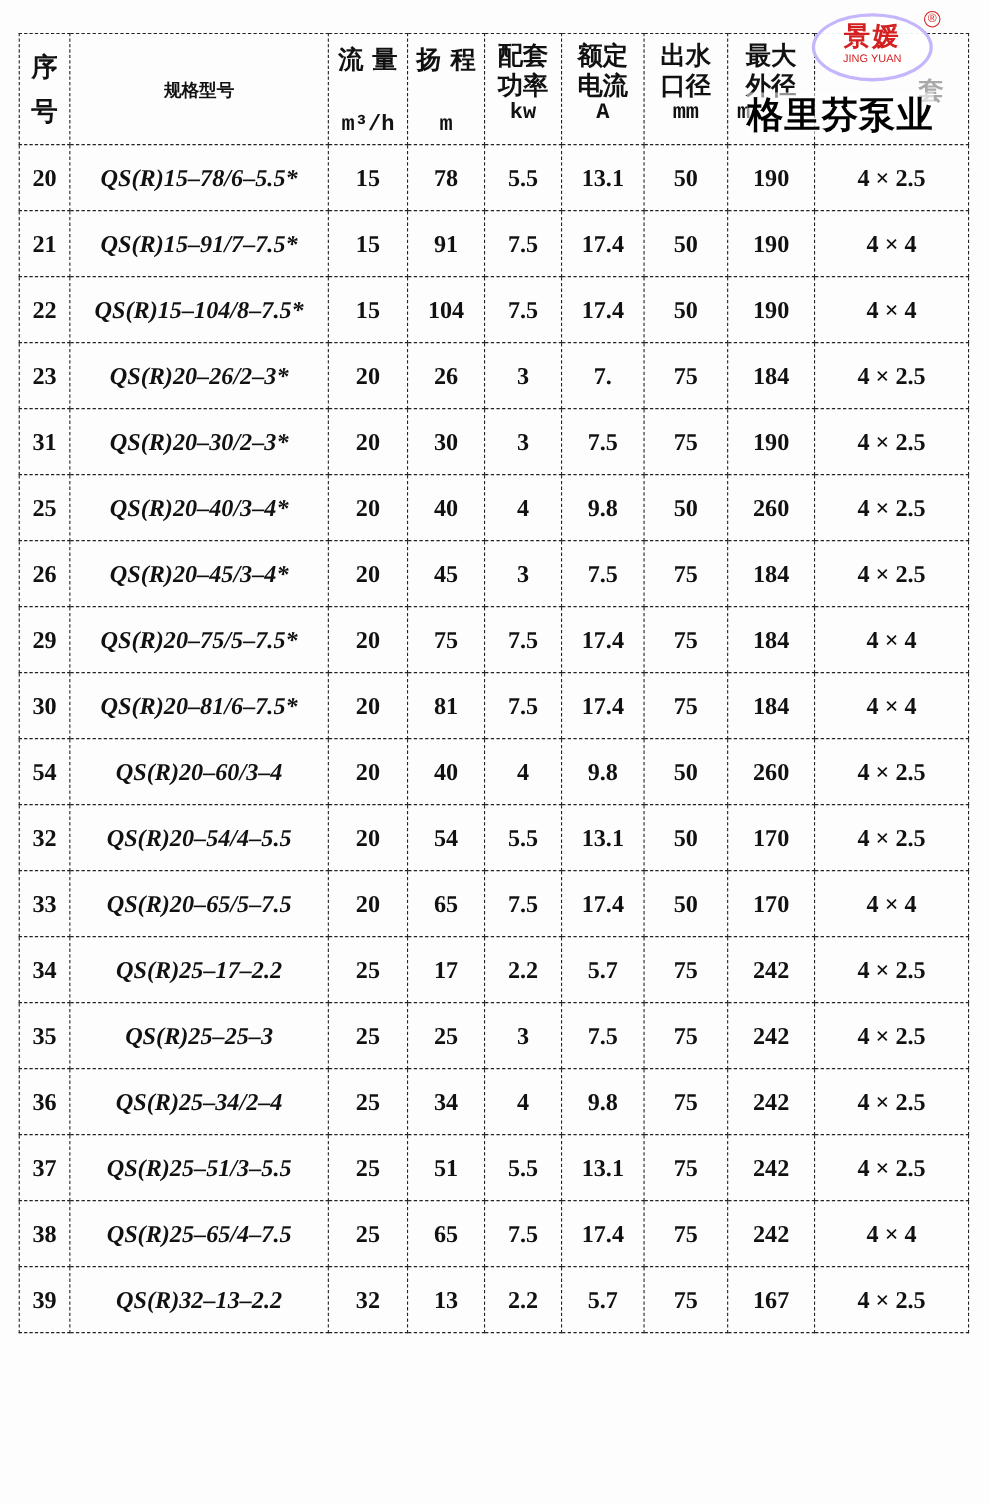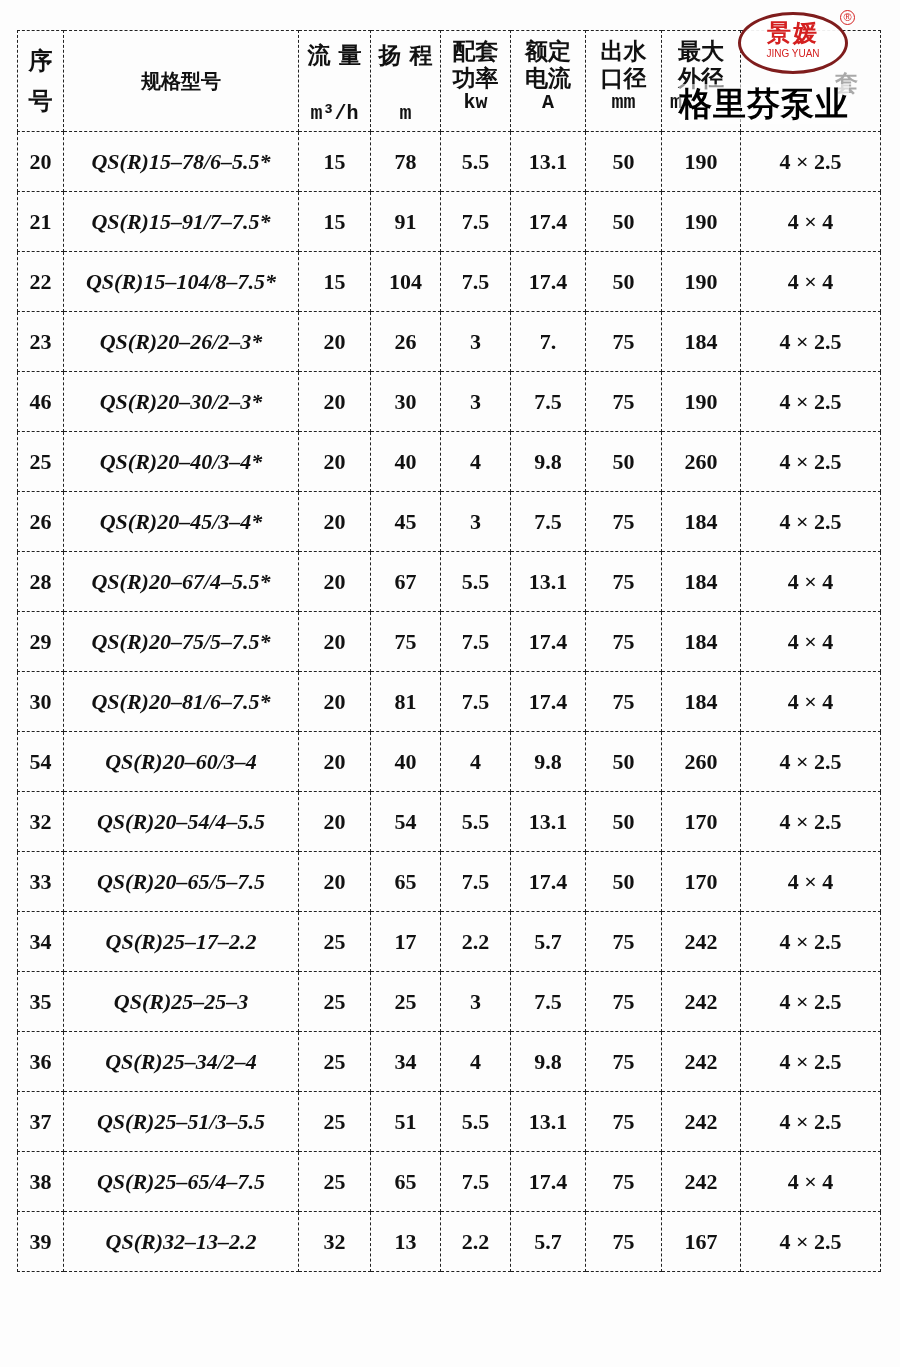--- a/index.html
+++ b/index.html
@@ -13,21 +13,21 @@
   table.spec td { height: 59px; }
   col.c0 { width: 46px; } col.c1 { width: 235px; } col.c2 { width: 72px; } col.c3 { width: 70px; }
   col.c4 { width: 70px; } col.c5 { width: 75px; } col.c6 { width: 76px; } col.c7 { width: 79px; } col.c8 { width: 140px; }
   td.model { text-align: left; padding-left: 7px; white-space: nowrap; font-size: 22px; font-style: italic; }
   td.cable { text-align: left; padding-left: 18px; }
   .hcn { font-family: "DejaVu Serif", serif; font-size: 23px; font-weight: bold; line-height: 27px; display: block; }
   .hunit { font-family: Liberation Mono, monospace; font-size: 20px; font-weight: bold; display: block; }
   th .top { position: absolute; top: 10px; left: 0; right: 0; }
   th .bot { position: absolute; bottom: 6px; left: 0; right: 0; }
   th .stack { position: absolute; top: 6px; left: 0; right: 0; }
-  .logo { position: absolute; left: 738px; top: 12px; width: 110px; height: 62px; border: 3px solid #7f1d1d;
+  .logo { position: absolute; left: 738px; top: 12px; width: 110px; height: 62px; border: 3px solid #c4b5fd;
           border-radius: 50%; background: rgba(255,255,255,0.93); box-sizing: border-box; text-align: center; }
   .logo-cn { color: #d42020; font-family: "DejaVu Serif", serif; font-weight: bold; font-size: 24px;
              line-height: 30px; margin-top: 3px; display: block; letter-spacing: 2px; }
   .logo-en { color: #d42020; font-family: "Liberation Sans", sans-serif; font-size: 10px; display: block;
              line-height: 12px; }
   .reg { position: absolute; left: 840px; top: 10px; color: #d42020; font-family: "Liberation Sans", sans-serif;
          font-size: 11px; border: 1px solid #d42020; border-radius: 50%; width: 13px; height: 13px; line-height: 13px;
          text-align: center; }
   .watermark { position: absolute; left: 679px; top: 84px; font-family: "DejaVu Sans", sans-serif; font-weight: bold;
                font-size: 33px; color: #000; background: rgba(255,255,255,0.55); letter-spacing: 1px; line-height: 40px; }
@@ -49,21 +49,21 @@
         <col class="c7">
         <col class="c8">
     </colgroup>
     <thead>
       <tr>
         <th>
           <span class="hcn" style="font-size:24px;line-height:40px;">序</span>
           <span class="hcn" style="font-size:24px;line-height:40px;">号</span>
         </th>
         <th>
-          <span class="hcn" style="font-size:20px;">规格型号</span>
+          <span class="hcn" style="font-size:16px;">规格型号</span>
         </th>
         <th>
           <span class="hcn top">流 量</span>
           <span class="hunit bot">m³/h</span>
         </th>
         <th>
           <span class="hcn top">扬 程</span>
           <span class="hunit bot">m</span>
         </th>
         <th>
@@ -138,21 +138,21 @@
           <td class="model">QS(R)20–26/2–3*</td>
           <td>20</td>
           <td>26</td>
           <td>3</td>
           <td>7.</td>
           <td>75</td>
           <td>184</td>
           <td class="cable">4 × 2.5</td>
         </tr>
         <tr>
-          <td>46</td>
+          <td>31</td>
           <td class="model">QS(R)20–30/2–3*</td>
           <td>20</td>
           <td>30</td>
           <td>3</td>
           <td>7.5</td>
           <td>75</td>
           <td>190</td>
           <td class="cable">4 × 2.5</td>
         </tr>
         <tr>
@@ -169,31 +169,20 @@
         <tr>
           <td>26</td>
           <td class="model">QS(R)20–45/3–4*</td>
           <td>20</td>
           <td>45</td>
           <td>3</td>
           <td>7.5</td>
           <td>75</td>
           <td>184</td>
           <td class="cable">4 × 2.5</td>
-        </tr>
-        <tr>
-          <td>28</td>
-          <td class="model">QS(R)20–67/4–5.5*</td>
-          <td>20</td>
-          <td>67</td>
-          <td>5.5</td>
-          <td>13.1</td>
-          <td>75</td>
-          <td>184</td>
-          <td class="cable">4 × 4</td>
         </tr>
         <tr>
           <td>29</td>
           <td class="model">QS(R)20–75/5–7.5*</td>
           <td>20</td>
           <td>75</td>
           <td>7.5</td>
           <td>17.4</td>
           <td>75</td>
           <td>184</td>

